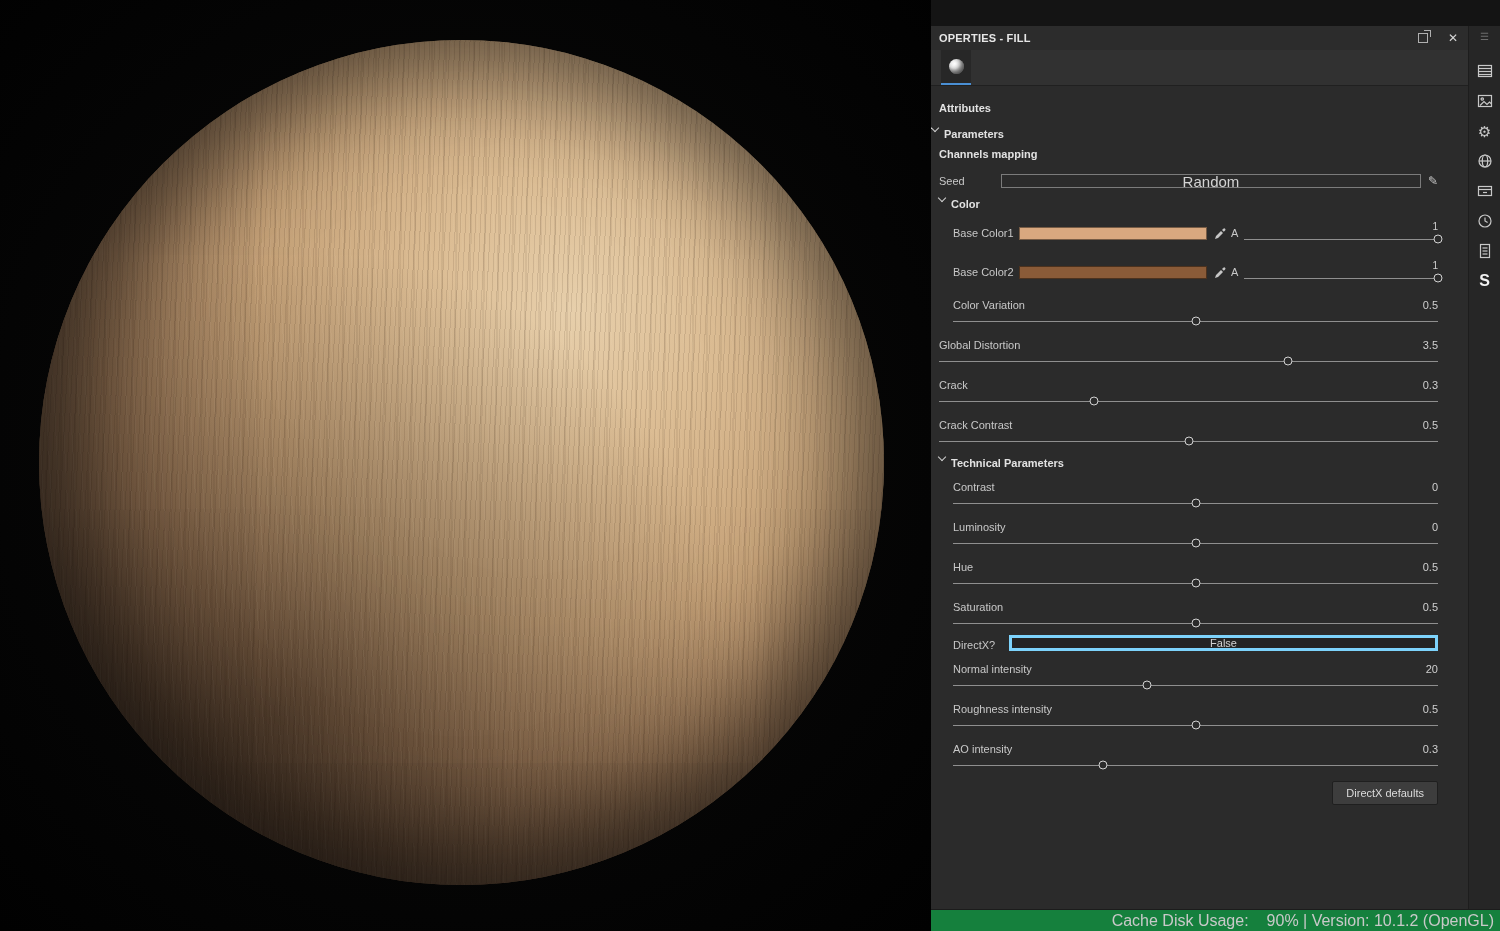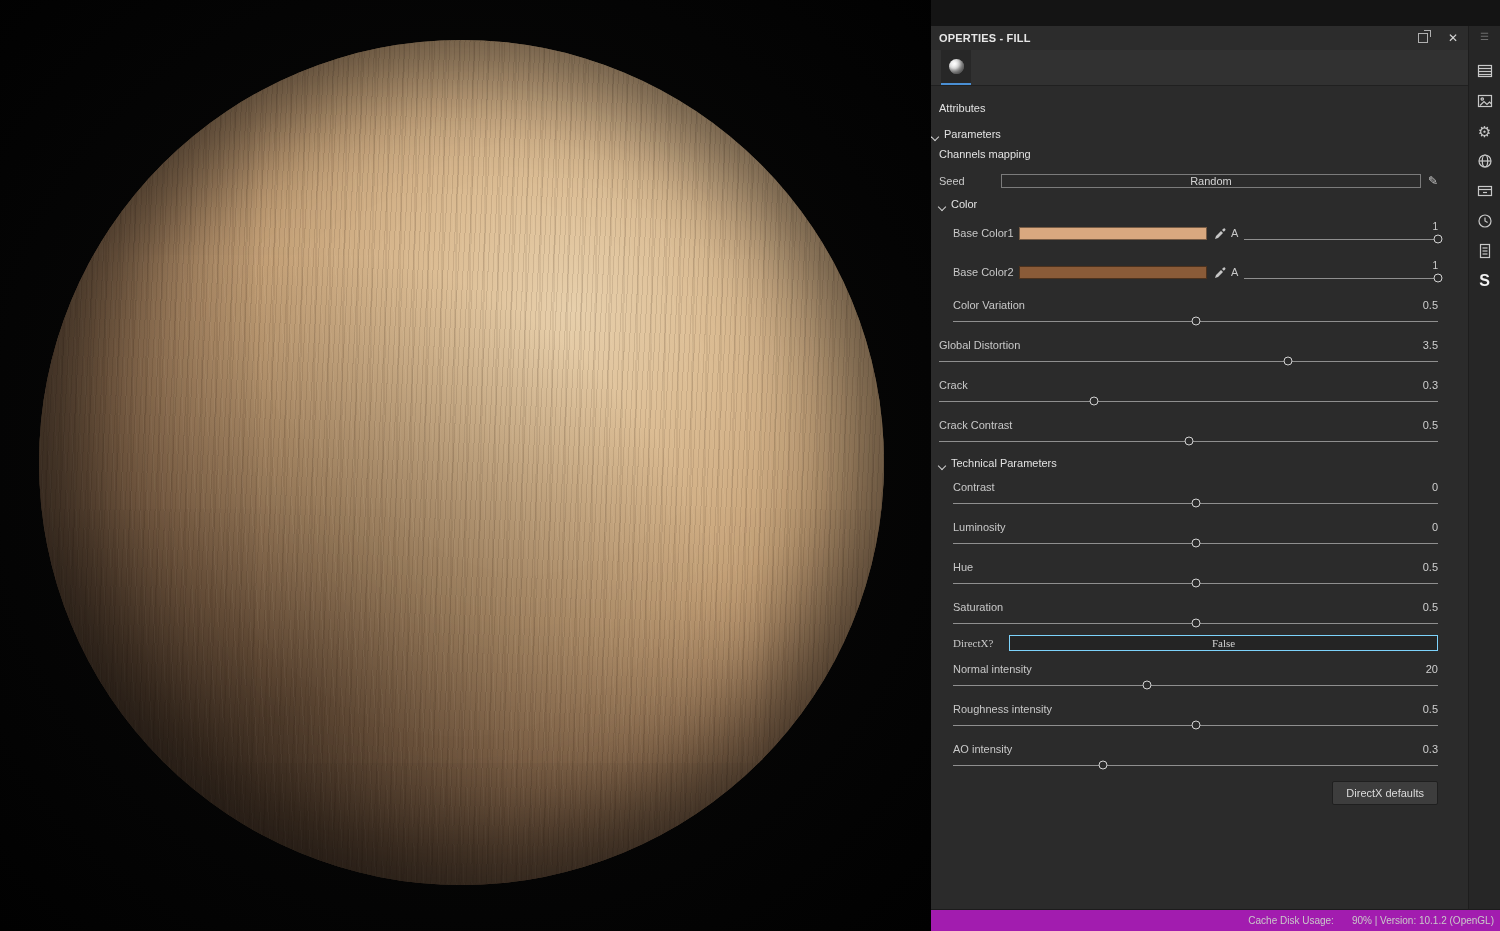--- a/index.html
+++ b/index.html
@@ -46,73 +46,73 @@
             display:flex; align-items:stretch; padding-left:10px; }
   .tab { width:30px; display:flex; align-items:center; justify-content:center;
          background:#272727; border-bottom:2px solid #4a8fd4; cursor:pointer; }
   .tab-sphere { width:15px; height:15px; border-radius:50%;
          background:radial-gradient(circle at 38% 32%, #ffffff 0%, #e9e9e9 35%, #a5a5a5 68%, #565656 100%);
          box-shadow: inset -3px -3px 5px rgba(30,30,30,0.55); }
 
   .content { flex:1; min-height:0; overflow:hidden; padding:10px 30px 8px 8px;
              font-size:11px; color:#c8c8c8; }
 
-  .sec { display:flex; align-items:flex-end; gap:6px; font-weight:normal; color:#e2e2e2; cursor:pointer; }
+  .sec { display:flex; align-items:flex-start; gap:6px; font-weight:bold; color:#e2e2e2; cursor:pointer; }
   .sec.top { margin:6px 0 14px; }
   .sec.mid { margin:2px 0 8px; }
   .chev { width:6px; height:6px; border-right:1.4px solid #cfcfcf; border-bottom:1.4px solid #cfcfcf;
           transform:rotate(45deg); display:inline-block; flex:none; margin-top:-3px; }
   .chev.edge { margin-left:-7px; }
 
   .seed-row { display:flex; align-items:center; margin:9px 0 10px; }
   .seed-lbl { width:62px; flex:none; }
   .seed-input { flex:1; height:14px; border:1px solid #7b7b7b; background:#2b2b2b;
                 display:flex; align-items:center; justify-content:center;
-                color:#d4d4d4; font-size:11px; cursor:pointer; }
+                color:#d4d4d4; font-size:15px; cursor:pointer; }
   .pencil { margin-left:7px; color:#c9c9c9; font-size:12px; cursor:pointer; }
 
   .crow { display:flex; align-items:center; padding-left:14px; margin:2px 0 9px; height:30px; }
   .clbl { width:66px; flex:none; }
   .swatch { width:188px; height:13px; flex:none; border:1px solid rgba(0,0,0,0.45); cursor:pointer; }
   .eyedrop { margin:0 5px 0 7px; display:inline-flex; cursor:pointer; }
   .alpha { margin-right:6px; color:#c8c8c8; }
   .mini { flex:1; display:flex; flex-direction:column; }
   .mini-val { text-align:right; font-size:10px; height:12px; color:#cfcfcf; }
   .srow { margin-bottom:10px; }
   .srow.ind, .drow.ind { padding-left:14px; }
   .srow-top { display:flex; justify-content:space-between; height:15px;margin-top:12px; }
   .srow-top .val { color:#cfcfcf; }
   .track { position:relative; height:13px; cursor:pointer; }
   .track::before { content:''; position:absolute; left:0; right:0; top:50%; border-top:1px solid #8f8f8f; }
   .handle { position:absolute; top:50%; width:9px; height:9px; border:1.4px solid #d2d2d2;
             border-radius:50%; background:#2b2b2b; transform:translate(-50%,-50%); cursor:pointer; }
 
-  .drow { display:flex; align-items:center; margin:4px 0 12px;font-family:Liberation Serif, serif; }
+  .drow { display:flex; align-items:flex-end; margin:4px 0 12px; }
   .dlbl { width:56px; flex:none; }
-  .dselect { flex:1; height:16px; border:1px solid #7dd3fc; background:#242424;
+  .dselect { flex:1; height:16px; border:3px solid #7dd3fc; background:#242424;
              display:flex; align-items:center; justify-content:center; color:#d2d2d2; cursor:pointer; }
 
   .btn-row { display:flex; justify-content:flex-end; margin-top:8px; }
   .btn { background:#3d3d3d; border:1px solid #1f1f1f; color:#dcdcdc; font-size:11px;
          padding:5px 13px; border-radius:2px; cursor:pointer; }
 
   
   .icon-strip { width:32px; flex:none; background:#262626; border-left:1px solid #1d1d1d;
                 display:flex; flex-direction:column; align-items:center; padding-top:5px; }
   .strip-menu { color:#6d6d6d; font-size:10px; height:18px; margin-bottom:12px; cursor:pointer; }
   .dock-icon { height:20px; margin-bottom:10px; display:flex; align-items:center; justify-content:center;
                color:#c8c8c8; cursor:pointer; }
   .dock-icon svg { stroke:#c8c8c8; fill:none; stroke-width:1.2; }
   .gear-glyph { font-size:15px; line-height:15px; }
   .s-logo { font-size:16px; font-weight:800; color:#f2f2f2; }
 
   
-  .statusbar { height:22px; flex:none; background:#a21caf; border-top:1px solid #1c1c1c;
+  .statusbar { height:22px; flex:none; background:#15803d; border-top:1px solid #1c1c1c;
                display:flex; align-items:center; justify-content:flex-end; gap:18px;
-               padding-right:6px; font-size:10px; color:#c9c9c9;padding-left:21px; }
+               padding-right:6px; font-size:16px; color:#c9c9c9;padding-left:21px; }
 </style>
 </head>
 <body>
 
 <div class="app">
 
   <div class="viewport">
     <div class="sphere">
       <div class="grain"></div>
       <div class="shade"></div>

